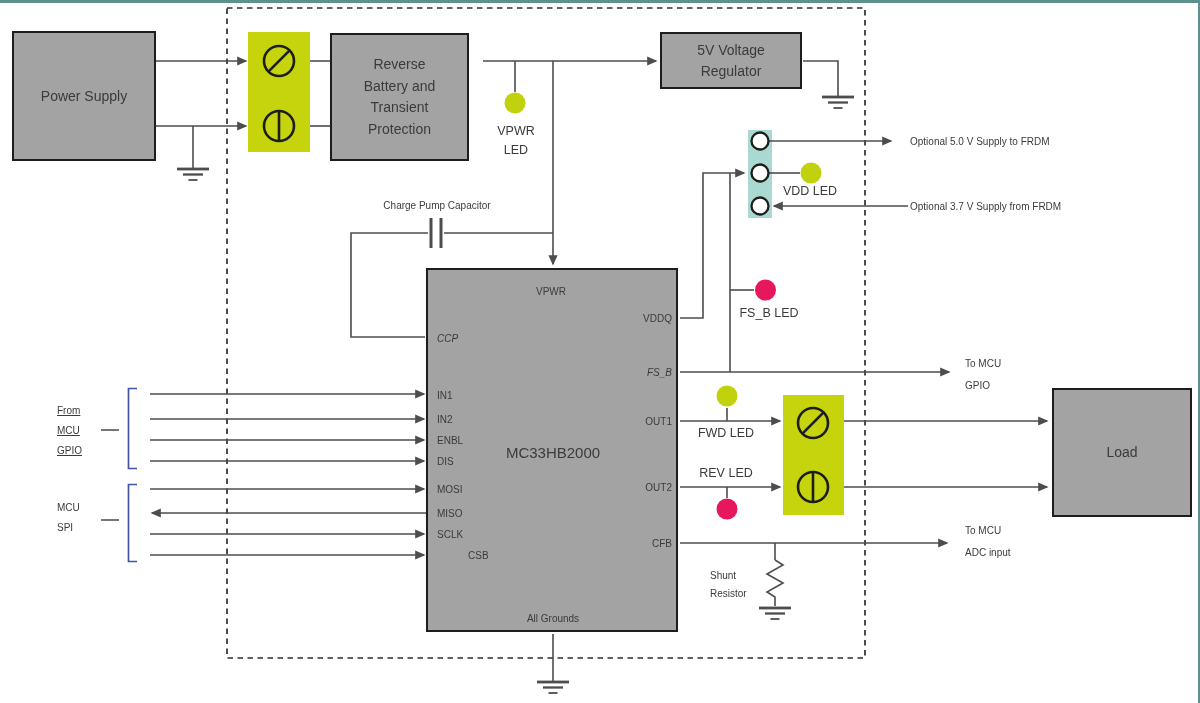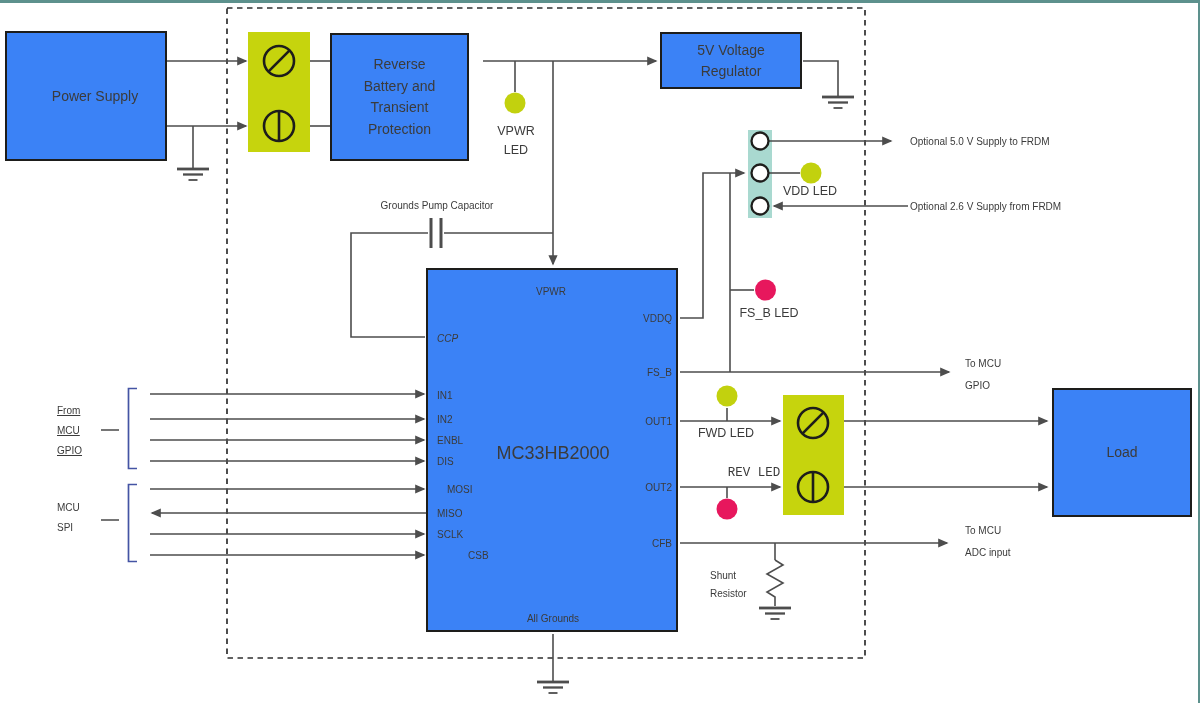--- a/index.html
+++ b/index.html
@@ -7,29 +7,29 @@
          font-family:"Liberation Sans","DejaVu Sans",sans-serif;}
   .frame-top{position:absolute;left:0;top:0;width:1200px;height:2.5px;background:var(--frame-teal);}
   .frame-right{position:absolute;right:0;top:0;width:2.5px;height:703px;background:var(--frame-teal);}
   svg.layer{position:absolute;left:0;top:0;}
   .w{stroke:var(--wire);stroke-width:1.6;fill:none;}
   .sym{stroke:var(--outline);stroke-width:2.6;fill:none;}
   .pin{stroke:var(--outline);stroke-width:2.3;fill:#fff;}
   .dash-outline{stroke:#2e2e2e;stroke-width:1.7;fill:none;stroke-dasharray:5.5 4.5;}
   .bracket{stroke:var(--bracket-blue);stroke-width:1.7;fill:none;}
   .tick{stroke:var(--text);stroke-width:1.4;}
-  .box{position:absolute;border:2.4px solid var(--outline);background:#3b82f6;display:flex;
+  .box{position:absolute;border:2.4px solid var(--outline);background:#a3a3a3;display:flex;
        flex-direction:column;align-items:center;justify-content:center;text-align:center;
        font-size:14px;color:var(--text);line-height:1.5;}
   .lbl{position:absolute;font-size:10px;color:var(--text);white-space:nowrap;line-height:1.5;}
   .ctr{transform:translate(-50%,-50%);text-align:center;}
   .lft{transform:translate(0,-50%);}
   .rgt{transform:translate(-100%,-50%);text-align:center;}
   .sm{font-size:12.5px;}
-  .big{font-size:18px;}
+  .big{font-size:15px;}
   .lh19{line-height:19px;}
   .lh18{line-height:18px;}
   .lh20{line-height:20px;}
   .lh22{line-height:22px;}
   .lbl span{display:block;}
 </style>
 </head>
 <body>
 
 <div id="stage">
@@ -156,21 +156,21 @@
       <path class="sym" d="M813,472 V502" stroke-width="2.4"></path>
     </g>
 
     <circle cx="515" cy="103" r="10.5" fill="var(--led-yellow)"></circle>
     <circle cx="811" cy="173" r="10.5" fill="var(--led-yellow)"></circle>
     <circle cx="765.5" cy="290" r="10.5" fill="var(--led-red)"></circle>
     <circle cx="727" cy="396" r="10.5" fill="var(--led-yellow)"></circle>
     <circle cx="727" cy="509" r="10.5" fill="var(--led-red)"></circle>
   </svg>
 
-  <div class="box" style="left:5px;top:31px;width:140px;height:126px;padding-left:18px;">
+  <div class="box" style="left:12px;top:31px;width:140px;height:126px;">
     <span>Power Supply</span>
   </div>
 
   <div class="box" style="left:330px;top:33px;width:135px;height:124px;line-height:21.5px;text-align:center;">
     <span>Reverse</span>
     <span>Battery and</span>
     <span>Transient</span>
     <span>Protection</span>
   </div>
 
@@ -184,45 +184,45 @@
   <div class="box" style="left:1052px;top:388px;width:136px;height:125px;">
     <span>Load</span>
   </div>
 
   <div class="lbl ctr" style="left:551px;top:291px;">VPWR</div>
   <div class="lbl lft" style="left:437px;top:338px;font-style:italic;">CCP</div>
   <div class="lbl lft" style="left:437px;top:395px;">IN1</div>
   <div class="lbl lft" style="left:437px;top:419px;">IN2</div>
   <div class="lbl lft" style="left:437px;top:440px;">ENBL</div>
   <div class="lbl lft" style="left:437px;top:461px;">DIS</div>
-  <div class="lbl lft" style="left:447px;top:489px;">MOSI</div>
+  <div class="lbl lft" style="left:437px;top:489px;">MOSI</div>
   <div class="lbl lft" style="left:437px;top:513px;">MISO</div>
   <div class="lbl lft" style="left:437px;top:534px;">SCLK</div>
   <div class="lbl lft" style="left:437px;top:555px;margin-left:31px;">CSB</div>
   <div class="lbl rgt" style="left:672px;top:318px;">VDDQ</div>
-  <div class="lbl rgt" style="left:672px;top:372px;">FS_B</div>
+  <div class="lbl rgt" style="left:672px;top:372px;font-style:italic;">FS_B</div>
   <div class="lbl rgt" style="left:672px;top:421px;">OUT1</div>
   <div class="lbl rgt" style="left:672px;top:487px;">OUT2</div>
   <div class="lbl rgt" style="left:672px;top:543px;">CFB</div>
   <div class="lbl ctr big" style="left:553px;top:453px;">MC33HB2000</div>
   <div class="lbl ctr" style="left:553px;top:618px;">All Grounds</div>
 
-  <div class="lbl ctr" style="left:437px;top:205px;">Grounds Pump Capacitor</div>
+  <div class="lbl ctr" style="left:437px;top:205px;">Charge Pump Capacitor</div>
 
   <div class="lbl ctr lh19 sm" style="left:516px;top:141px;">
     <span>VPWR</span>
     <span>LED</span>
   </div>
   <div class="lbl ctr sm" style="left:810px;top:191px;">VDD LED</div>
   <div class="lbl ctr sm" style="left:769px;top:313px;">FS_B LED</div>
   <div class="lbl ctr sm" style="left:726px;top:433px;">FWD LED</div>
-  <div class="lbl ctr sm" style="left:754px;top:473px;font-family:Liberation Mono, monospace;">REV LED</div>
+  <div class="lbl ctr sm" style="left:726px;top:473px;">REV LED</div>
 
   <div class="lbl lft" style="left:910px;top:141px;">Optional 5.0 V Supply to FRDM</div>
-  <div class="lbl lft" style="left:910px;top:206px;">Optional 2.6 V Supply from FRDM</div>
+  <div class="lbl lft" style="left:910px;top:206px;">Optional 3.7 V Supply from FRDM</div>
 
   <div class="lbl lft lh22" style="left:965px;top:375px;">
     <span>To MCU</span>
     <span>GPIO</span>
   </div>
   <div class="lbl lft lh22" style="left:965px;top:542px;">
     <span>To MCU</span>
     <span>ADC input</span>
   </div>
 

